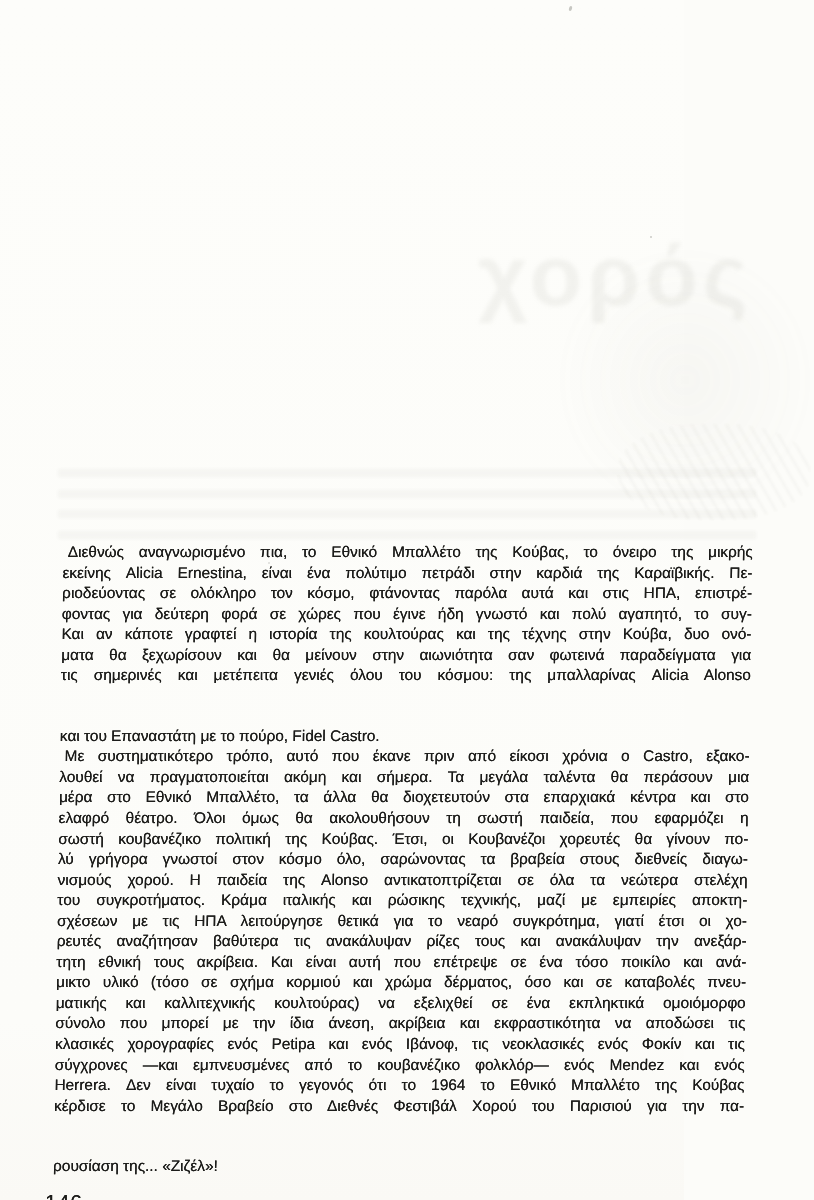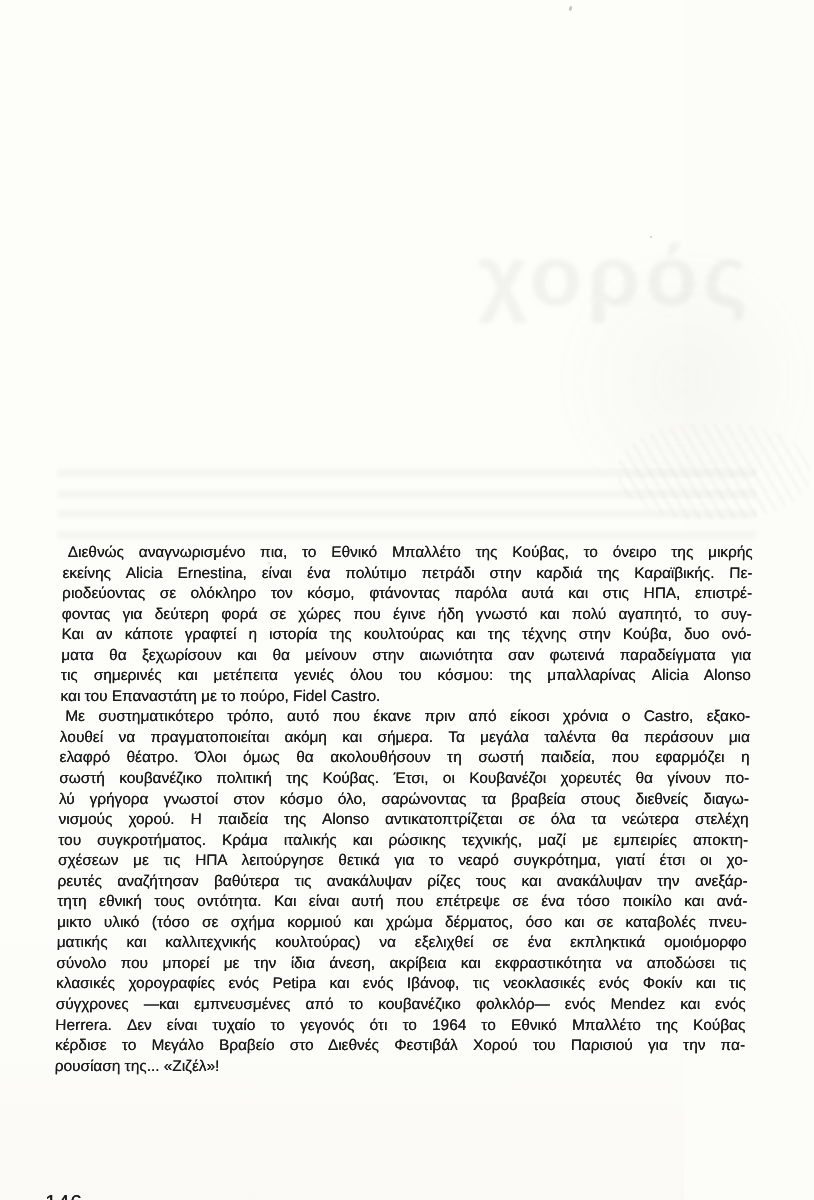--- a/index.html
+++ b/index.html
@@ -50,21 +50,21 @@
     text-shadow:0 0 0.35px #1c1c1a; 
   }
   .para{margin:0;}
   .line{
     text-align:justify;
     text-align-last:justify;
     text-justify:inter-word;
     white-space:normal;
   }
   .line.first{text-indent:5px;}
-  .line.last{text-align-last:left;}
+  .line.last{text-align-last:left;margin-top:40px;}
   
   .page-number{
     position:absolute;left:45px;top:1166px;
     font-size:21px;letter-spacing:1px;color:#1d1d1b;
     text-shadow:0 0 0.4px #1d1d1b;
     margin-top:24px;
   }
 </style>
 </head>
 <body>
@@ -86,28 +86,29 @@
         <div class="line">ριοδεύοντας σε ολόκληρο τον κόσμο, φτάνοντας παρόλα αυτά και στις ΗΠΑ, επιστρέ-</div>
         <div class="line">φοντας για δεύτερη φορά σε χώρες που έγινε ήδη γνωστό και πολύ αγαπητό, το συγ-</div>
         <div class="line">Και αν κάποτε γραφτεί η ιστορία της κουλτούρας και της τέχνης στην Κούβα, δυο ονό-</div>
         <div class="line">ματα θα ξεχωρίσουν και θα μείνουν στην αιωνιότητα σαν φωτεινά παραδείγματα για</div>
         <div class="line">τις σημερινές και μετέπειτα γενιές όλου του κόσμου: της μπαλλαρίνας Alicia Alonso</div>
         <div class="line last">και του Επαναστάτη με το πούρο, Fidel Castro.</div>
       </div>
       <div class="para">
         <div class="line first">Με συστηματικότερο τρόπο, αυτό που έκανε πριν από είκοσι χρόνια ο Castro, εξακο-</div>
         <div class="line">λουθεί να πραγματοποιείται ακόμη και σήμερα. Τα μεγάλα ταλέντα θα περάσουν μια</div>
+        <div class="line">μέρα στο Εθνικό Μπαλλέτο, τα άλλα θα διοχετευτούν στα επαρχιακά κέντρα και στο</div>
         <div class="line">ελαφρό θέατρο. Όλοι όμως θα ακολουθήσουν τη σωστή παιδεία, που εφαρμόζει η</div>
         <div class="line">σωστή κουβανέζικο πολιτική της Κούβας. Έτσι, οι Κουβανέζοι χορευτές θα γίνουν πο-</div>
         <div class="line">λύ γρήγορα γνωστοί στον κόσμο όλο, σαρώνοντας τα βραβεία στους διεθνείς διαγω-</div>
         <div class="line">νισμούς χορού. Η παιδεία της Alonso αντικατοπτρίζεται σε όλα τα νεώτερα στελέχη</div>
         <div class="line">του συγκροτήματος. Κράμα ιταλικής και ρώσικης τεχνικής, μαζί με εμπειρίες αποκτη-</div>
         <div class="line">σχέσεων με τις ΗΠΑ λειτούργησε θετικά για το νεαρό συγκρότημα, γιατί έτσι οι χο-</div>
         <div class="line">ρευτές αναζήτησαν βαθύτερα τις ανακάλυψαν ρίζες τους και ανακάλυψαν την ανεξάρ-</div>
-        <div class="line">τητη εθνική τους οντότητα. Και είναι αυτή που επέτρεψε σε ένα τόσο ποικίλο και ανά-</div>
+        <div class="line">τητη εθνική τους ακρίβεια. Και είναι αυτή που επέτρεψε σε ένα τόσο ποικίλο και ανά-</div>
         <div class="line">μικτο υλικό (τόσο σε σχήμα κορμιού και χρώμα δέρματος, όσο και σε καταβολές πνευ-</div>
         <div class="line">ματικής και καλλιτεχνικής κουλτούρας) να εξελιχθεί σε ένα εκπληκτικά ομοιόμορφο</div>
         <div class="line">σύνολο που μπορεί με την ίδια άνεση, ακρίβεια και εκφραστικότητα να αποδώσει τις</div>
         <div class="line">κλασικές χορογραφίες ενός Petipa και ενός Ιβάνοφ, τις νεοκλασικές ενός Φοκίν και τις</div>
         <div class="line">σύγχρονες —και εμπνευσμένες από το κουβανέζικο φολκλόρ— ενός Mendez και ενός</div>
         <div class="line">Herrera. Δεν είναι τυχαίο το γεγονός ότι το 1964 το Εθνικό Μπαλλέτο της Κούβας</div>
         <div class="line">κέρδισε το Μεγάλο Βραβείο στο Διεθνές Φεστιβάλ Χορού του Παρισιού για την πα-</div>
         <div class="line last">ρουσίαση της... «Ζιζέλ»!</div>
       </div>
     </div>

